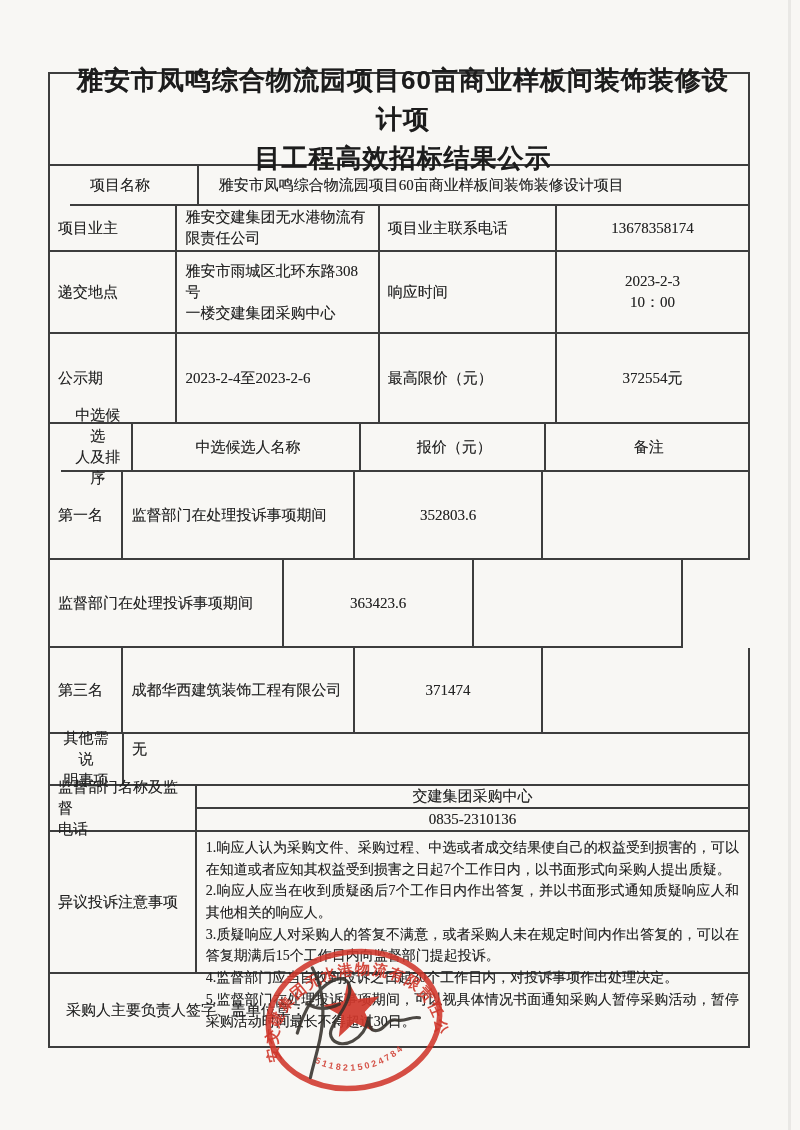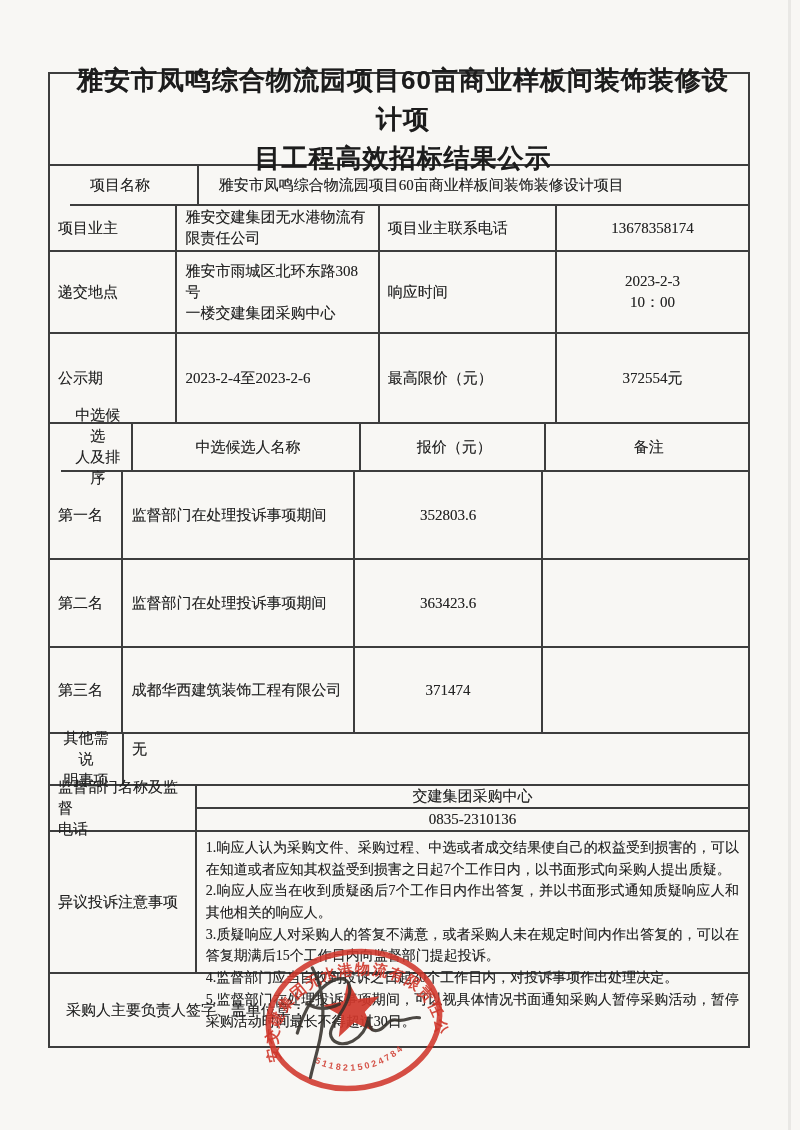--- a/index.html
+++ b/index.html
@@ -82,21 +82,20 @@
       <div class="cell w-b4 h-chead hdr">备注</div>
     </div>
 
     <div class="row h-cand1">
       <div class="cell w-r1 h-cand1">第一名</div>
       <div class="cell w-n2 h-cand1">监督部门在处理投诉事项期间</div>
       <div class="cell w-p3 h-cand1 tc">352803.6</div>
       <div class="cell w-b4 h-cand1"></div>
     </div>
     <div class="row h-cand2">
-      <div class="cell w-r1 h-cand2">第二名</div>
       <div class="cell w-n2 h-cand2">监督部门在处理投诉事项期间</div>
       <div class="cell w-p3 h-cand2 tc">363423.6</div>
       <div class="cell w-b4 h-cand2"></div>
     </div>
     <div class="row h-cand3">
       <div class="cell w-r1 h-cand3">第三名</div>
       <div class="cell w-n2 h-cand3">成都华西建筑装饰工程有限公司</div>
       <div class="cell w-p3 h-cand3 tc">371474</div>
       <div class="cell w-b4 h-cand3"></div>
     </div>

